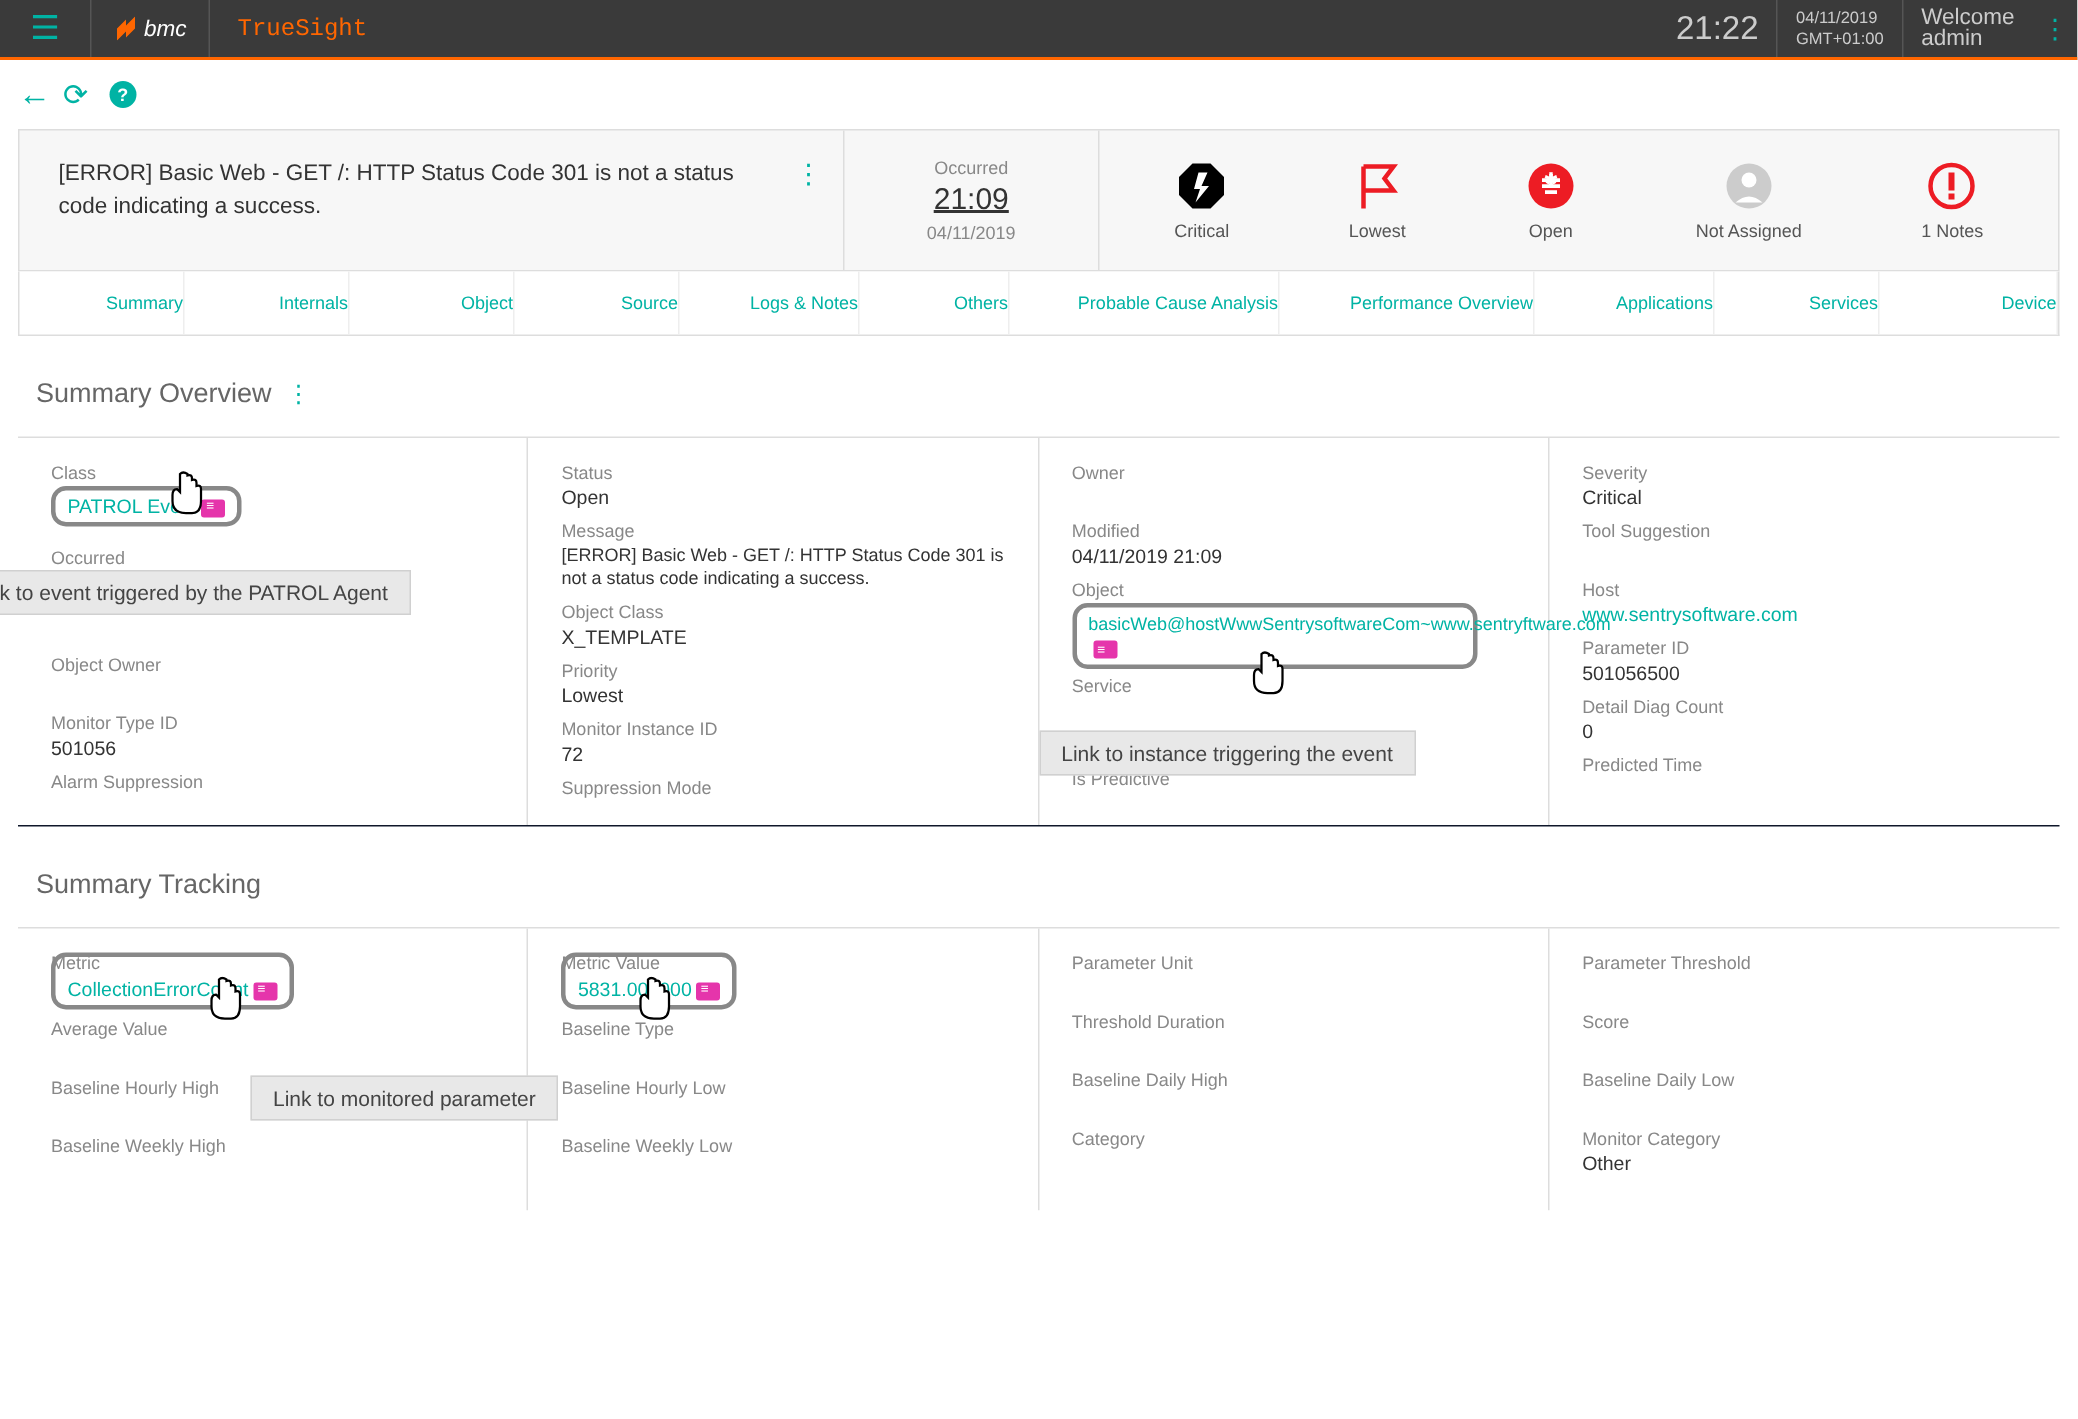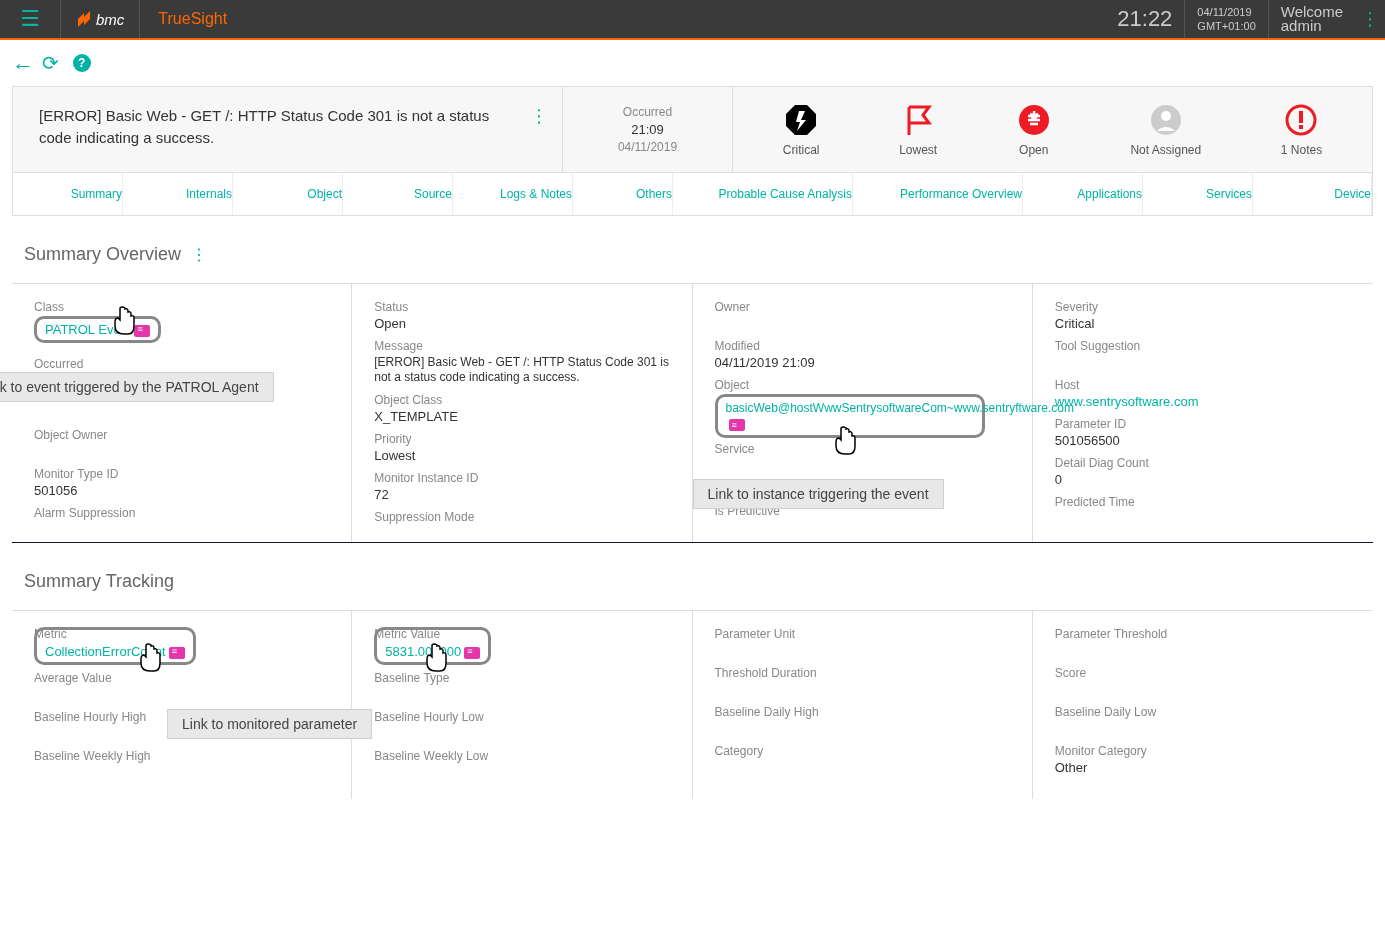--- a/index.html
+++ b/index.html
@@ -2,38 +2,38 @@
 <html><head>
 <meta charset="utf-8">
 <style>
   * { margin: 0; padding: 0; box-sizing: border-box; }
   body { font-family: Arial, Helvetica, sans-serif; background: #fff; color: #333; font-size: 13px; }
   .topbar { background: #3a3a3a; height: 40px; display: flex; align-items: center; color: #ccc; border-bottom: 2px solid #ff6600; }
   .topbar .hamburger { width: 60px; text-align: center; color: #00b3a4; font-size: 22px; cursor: pointer; }
   .topbar .brand { display:flex; align-items:center; padding: 0 15px; border-left:1px solid #555; height:100%;font-style:italic;}
   .topbar .brand svg { margin-right:4px;}
   .topbar .brand-text { color:#fff; font-size:15px; }
-  .topbar .product { color:#ff6600; font-size:16px; padding:0 18px; border-left:1px solid #555; height:100%; display:flex; align-items:center;}
+  .topbar .product { color:#ff6600; font-size:16px; padding:0 18px; border-left:1px solid #555; height:100%; display:flex; align-items:center;font-family:Liberation Mono, monospace;}
   .topbar .spacer { flex:1; }
   .topbar .time { font-size:22px; color:#ccc; padding:0 12px; border-right:1px solid #555; height:100%; display:flex; align-items:center;}
   .topbar .date { padding:0 12px; font-size:11px; line-height:14px; border-right:1px solid #555; height:100%; display:flex; flex-direction:column; justify-content:center;}
   .topbar .welcome { padding:0 12px; font-size:15px; line-height:14px; height:100%; display:flex; flex-direction:column; justify-content:center;}
   .topbar .dots { width:30px; text-align:center; color:#00b3a4; font-size:18px;}
   .page-header { display:flex; align-items:center; padding:10px 20px 10px 12px; }
   .page-header .back { color:#00b3a4; font-size:22px; margin-right:8px; cursor:pointer;}
   .page-header h1 { font-weight:300; color:#888; font-size:28px; flex:1;}
   .page-header .refresh { color:#00b3a4; font-size:20px; margin-right:14px;}
   .page-header .help { width:18px; height:18px; border-radius:50%; background:#00b3a4; color:#fff; display:flex; align-items:center; justify-content:center; font-size:12px; font-weight:bold;}
   .summary-card { display:flex; border:1px solid #ddd; margin:0 12px; background:#f7f7f7;}
   .summary-card .msg { flex:0 0 550px; padding:18px 10px 18px 26px; position:relative; border-right:1px solid #ddd;}
   .summary-card .msg .text { color:#333; font-size:15px; line-height:22px; padding-right:30px;}
   .summary-card .msg .dots { position:absolute; right:14px; top:18px; color:#00b3a4; font-size:18px;}
   .summary-card .occurred { width:170px; padding:18px; text-align:center; border-right:1px solid #ddd;}
   .summary-card .occurred .lbl { color:#888; font-size:12px;}
-  .summary-card .occurred .tm { font-size:13px; color:#333; margin:3px 0;}
+  .summary-card .occurred .tm { font-size:20px; color:#333; margin:3px 0;text-decoration:underline;}
   .summary-card .occurred .dt { color:#888; font-size:12px;}
   .summary-card .badges { flex:1; display:flex; justify-content:space-around; align-items:center; padding:12px 10px;}
   .badge { display:flex; flex-direction:column; align-items:center; gap:6px;}
   .badge .icon { width:34px; height:34px; display:flex; align-items:center; justify-content:center;}
   .badge .lbl { font-size:12px; color:#555;}
   .tabs { display:flex; border:1px solid #ddd; border-top:none; margin:0 12px; background:#fff;}
   .tabs .tab { flex:0 0 auto; padding:14px 0; color:#00b3a4; font-size:12px; text-align:right; border-right:1px solid #eee; cursor:pointer;}
   .section-title { display:flex; align-items:center; gap:10px; font-size:18px; font-weight:400; color:#666; margin:28px 0 18px 24px;}
   .section-title .dots { color:#00b3a4; font-size:16px;}
   .grid4 { display:grid; grid-template-columns: repeat(4, 1fr); margin:0 12px; border-top:1px solid #ddd; border-bottom:1px solid #0f172a;}

